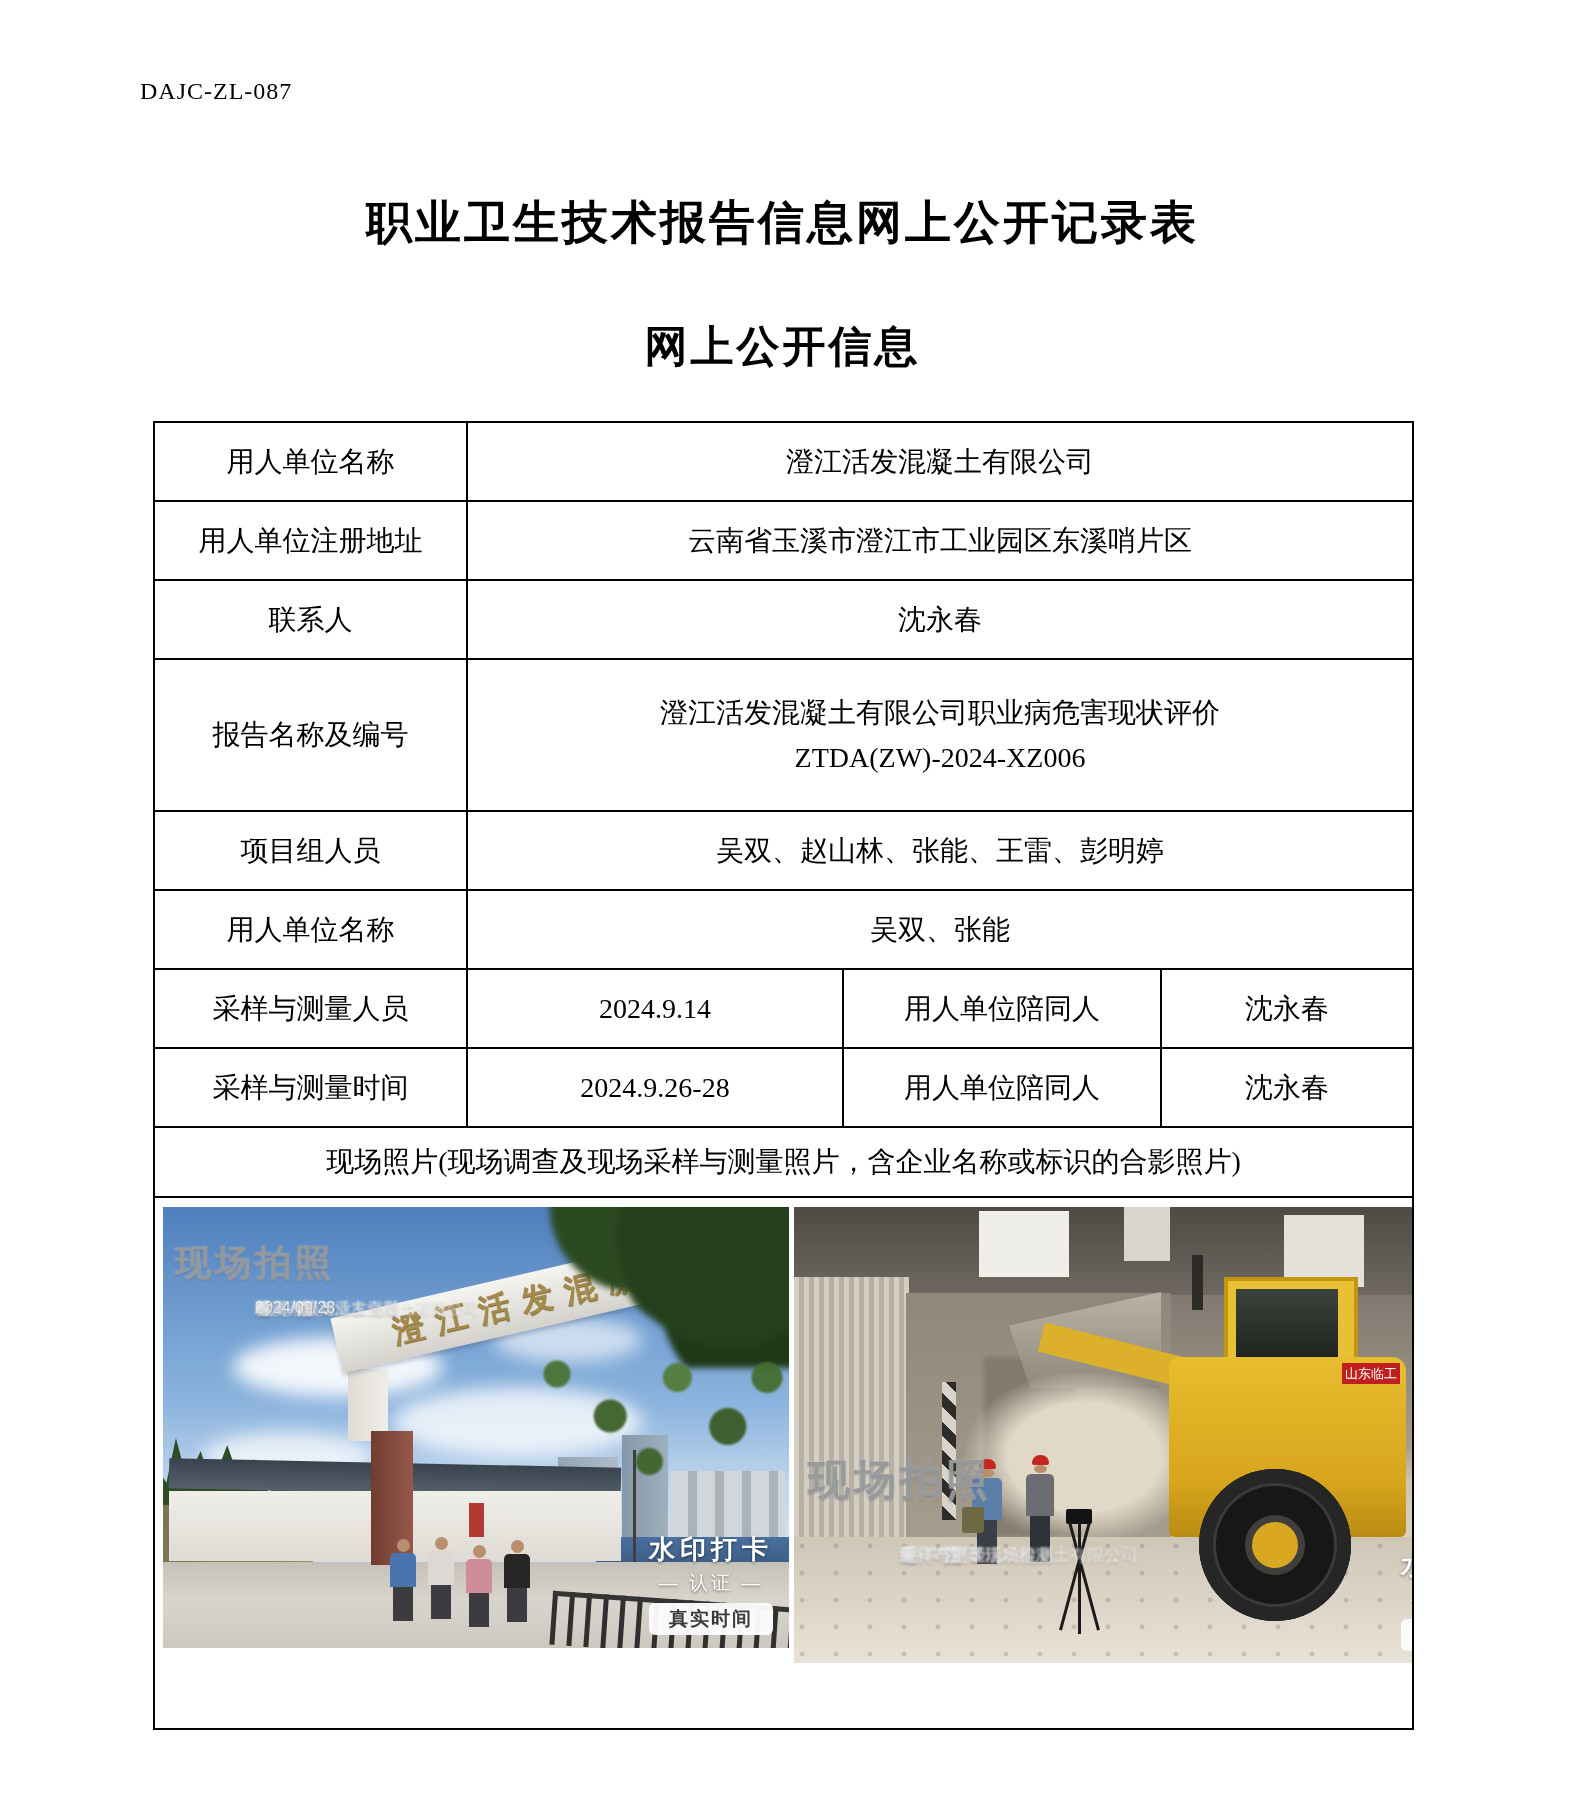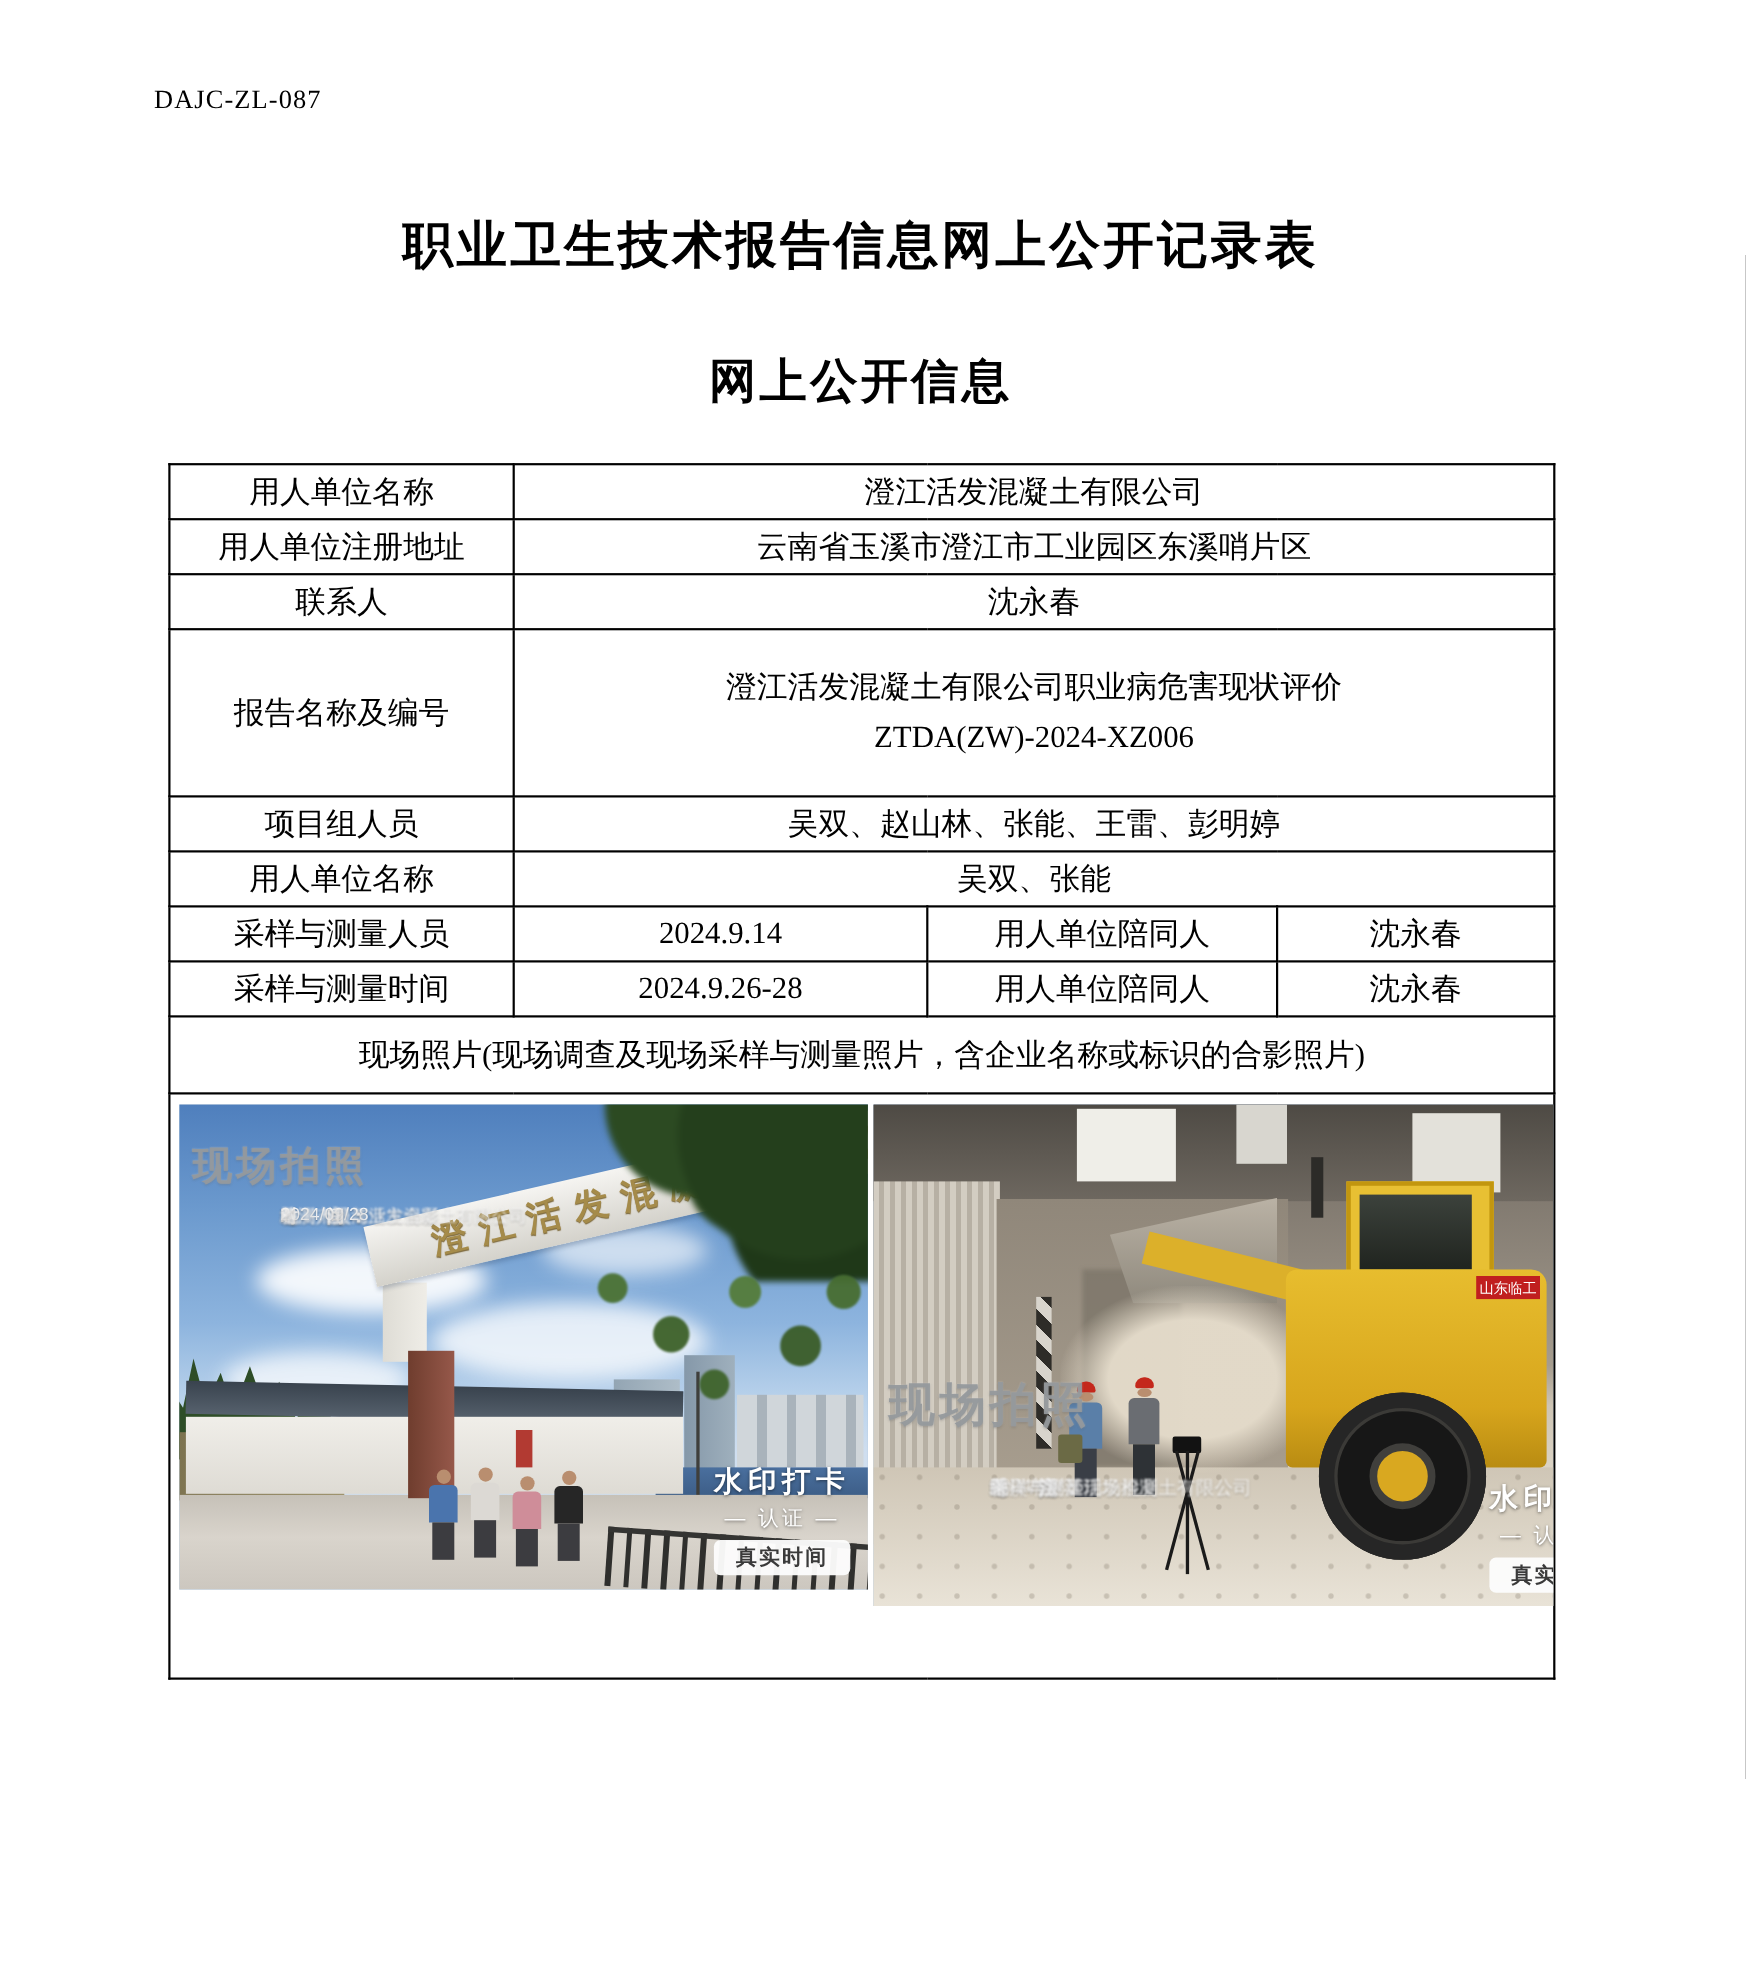--- a/index.html
+++ b/index.html
@@ -13,32 +13,32 @@
   .page-title{position:absolute;left:153px;top:192px;width:1259px;text-align:center;
     font-size:46px;font-weight:bold;letter-spacing:3px;}
   .page-subtitle{position:absolute;left:153px;top:318px;width:1259px;text-align:center;
     font-size:43px;font-weight:bold;letter-spacing:3px;}
   
   table.main{position:absolute;left:153px;top:421px;width:1259px;border-collapse:collapse;
     table-layout:fixed;}
   table.main td{border:2px solid #000;font-size:28px;text-align:center;vertical-align:middle;
     padding:0 4px;overflow:hidden;}
   td.lbl{}
-  tr.r{height:50px;}
+  tr.r{height:79px;}
   tr.r4{height:152px;}
   tr.r10{height:70px;}
   tr.r11{height:530px;}
   td.note-cell{text-align:left;padding-left:3px;}
   td.photos-cell{padding:0;}
   .report-line{line-height:1.62;}
   
   .photo-strip{position:relative;width:100%;height:530px;}
   .photo{position:absolute;overflow:hidden;background:#9db8d2;}
   .photo-left{left:4px;top:9px;width:626px;height:441px;}
-  .photo-right{left:635px;top:9px;width:700px;height:456px;}
+  .photo-right{left:635px;top:9px;width:700px;height:456px;padding-left:47px;}
   .photo *{position:absolute;}
   
   .lp-sky{inset:0;background:linear-gradient(180deg,#4f7fbd 0%,#6c9ace 22%,#8db4de 45%,#bcd4ec 62%,#cfdeef 72%,#d5dfe8 100%);}
   .cloud{background:rgba(255,255,255,.9);border-radius:50%;filter:blur(9px);}
   .lp-c1{left:70px;top:130px;width:210px;height:60px;}
   .lp-c2{left:230px;top:180px;width:250px;height:70px;opacity:.85;}
   .lp-c3{left:40px;top:225px;width:170px;height:50px;opacity:.8;}
   .lp-c4{left:330px;top:110px;width:150px;height:45px;opacity:.7;}
   .lp-pines{left:-8px;top:205px;width:190px;height:118px;background:#2e4d27;
     clip-path:polygon(0 100%,0 45%,6% 60%,11% 22%,17% 58%,24% 33%,30% 62%,38% 28%,45% 60%,52% 40%,60% 68%,70% 52%,80% 74%,90% 64%,100% 78%,100% 100%);}

